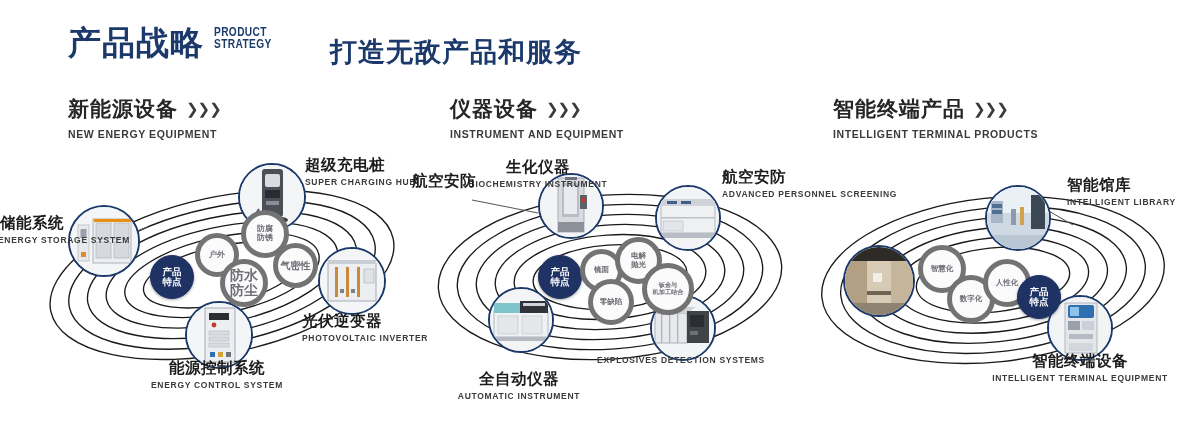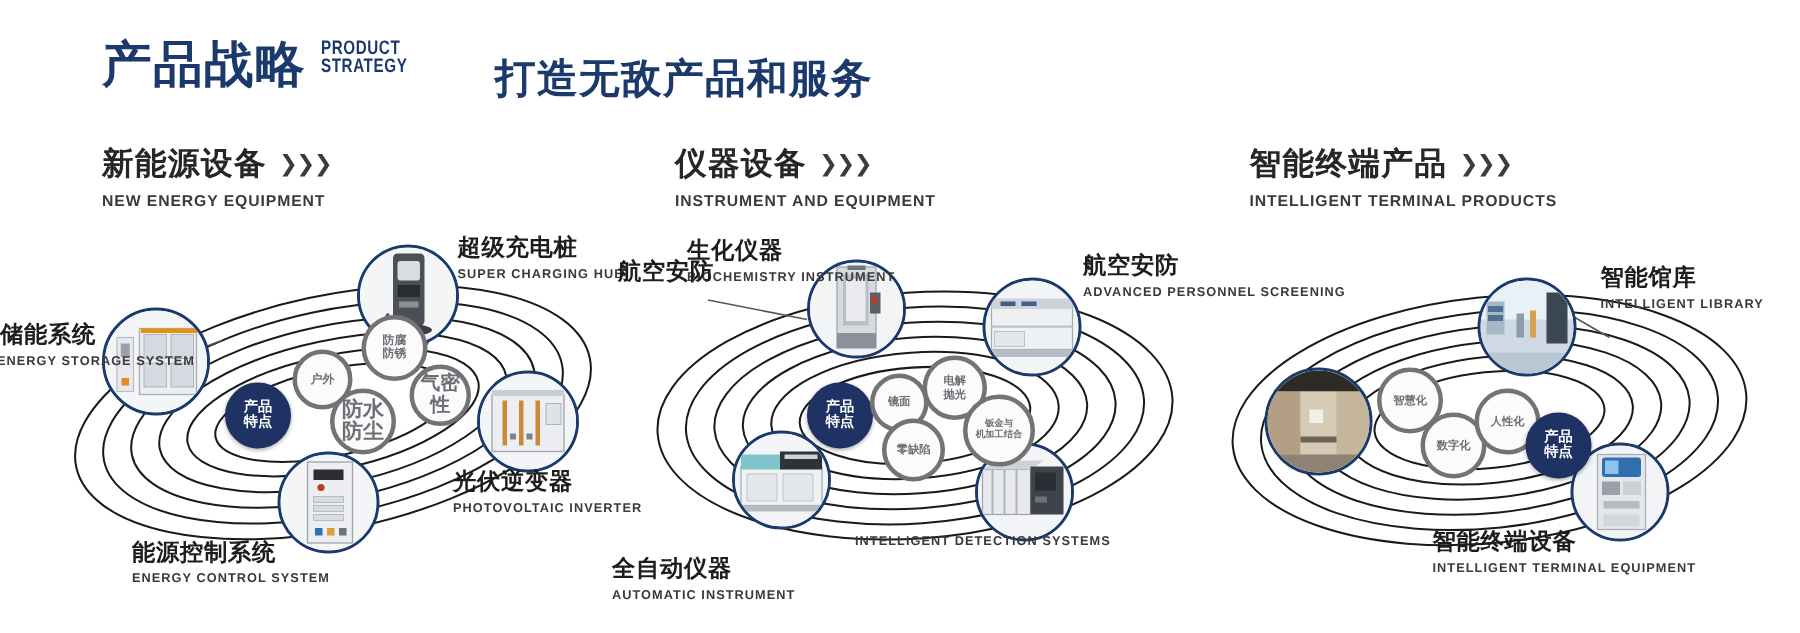--- a/index.html
+++ b/index.html
@@ -56,28 +56,28 @@
   .lbl{position:absolute;white-space:nowrap;}
   .lbl .l-cn{
     font-size:15.5px;font-weight:bold;color:#1d1d1d;letter-spacing:0.5px;
     font-family:"DejaVu Sans",sans-serif;line-height:1.15;
   }
   .lbl .l-en{
     font-size:8.5px;font-weight:bold;color:#3a3a3a;letter-spacing:0.7px;
     font-family:"Liberation Sans",sans-serif;line-height:1.25;margin-top:2px;
   }
   .lbl.right{text-align:right;}
-  .lbl.center{}
+  .lbl.center{text-align:center;}
 
   
   .feat{
     position:absolute;border-radius:50%;
     display:flex;align-items:center;justify-content:center;
     text-align:center;line-height:1.1;
-    background:#fbfbfc;border:3px solid #737373;
+    background:#fbfbfc;border:5px solid #737373;
     color:#6e6e76;font-weight:bold;
     font-family:"DejaVu Sans",sans-serif;
   }
   .feat.core{
     background:#1e3264;border:1px solid #1e3264;color:#ffffff;
     box-shadow:0 1px 3px rgba(0,0,0,.35);
   }
   .feat span{display:block;padding:0 2px;}
 </style>
 </head>
@@ -219,21 +219,21 @@
         <span>防腐</span>
         <span>防锈</span>
       </div>
     </div>
     <div class="feat" style="left:190px;top:104px;width:38px;height:38px;font-size:14px;">
       <div>
         <span>防水</span>
         <span>防尘</span>
       </div>
     </div>
-    <div class="feat" style="left:243px;top:88px;width:35px;height:35px;font-size:13px;">
+    <div class="feat" style="left:243px;top:88px;width:35px;height:35px;font-size:10px;">
       <div>
           <span>气密性</span>
         </div>
     </div>
   </div>
 
   <div class="cluster" style="left:410px;top:155px;">
     <svg width="400" height="250" viewBox="0 0 400 250">
       <g fill="none" stroke="#1a1a1a" stroke-width="1.35">
         <ellipse cx="200" cy="122" rx="172" ry="82" transform="rotate(-4 200 122)"></ellipse>
@@ -292,21 +292,21 @@
         <path d="M3 16 L12 10 L44 10 L35 16 Z" fill="#cfd3d9"></path>
         <rect x="9" y="16" width="1.3" height="30" fill="#aeb3bb"></rect>
         <rect x="17" y="16" width="1.3" height="30" fill="#aeb3bb"></rect>
         <rect x="25" y="16" width="1.3" height="30" fill="#aeb3bb"></rect>
         <rect x="35" y="14" width="22" height="32" fill="#3f434a"></rect>
         <rect x="38" y="18" width="14" height="12" fill="#2a2d33"></rect>
         <rect x="38" y="34" width="8" height="4" fill="#6c7077"></rect>
       </svg>
     </div>
     <div class="lbl center" style="left:160px;top:198px;width:222px;">
-      <div class="l-en">INTELLIGENT DETECTION SYSTEMS</div>
+      <div class="l-en">EXPLOSIVES DETECTION SYSTEMS</div>
     </div>
 
     <div class="node" style="left:78px;top:132px;width:62px;height:62px;">
       <svg class="ph" viewBox="0 0 62 62">
         <rect width="62" height="62" fill="#f3f4f6"></rect>
         <rect x="4" y="22" width="54" height="26" fill="#eff1f3" stroke="#a4a9b2" stroke-width="0.8"></rect>
         <rect x="4" y="14" width="26" height="10" fill="#7fc3cb"></rect>
         <rect x="30" y="12" width="28" height="12" fill="#2f3238"></rect>
         <rect x="33" y="14" width="22" height="3" fill="#cfd3d9"></rect>
         <rect x="8" y="27" width="20" height="18" fill="#e4e7ea" stroke="#b2b7bf" stroke-width="0.5"></rect>

